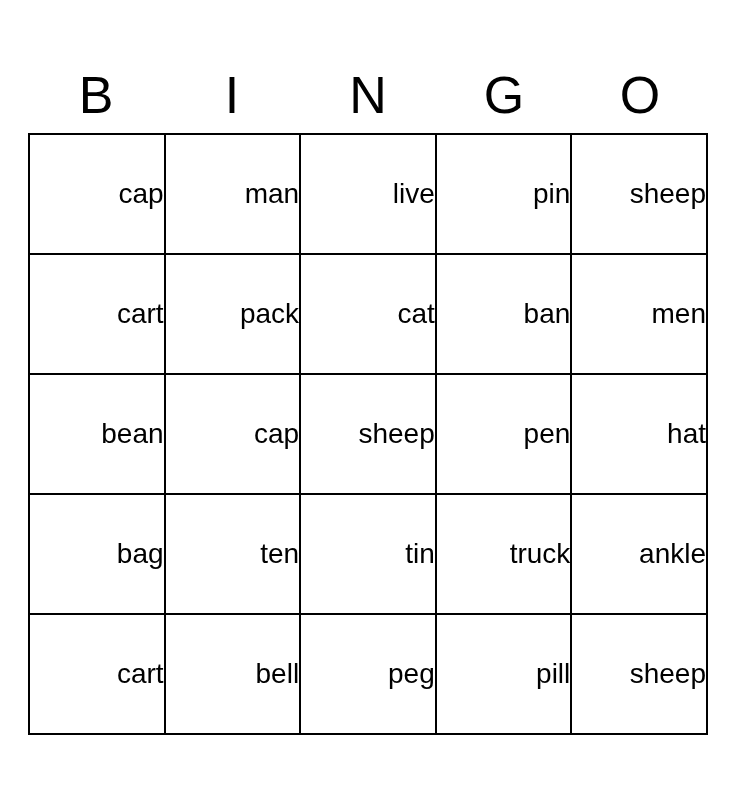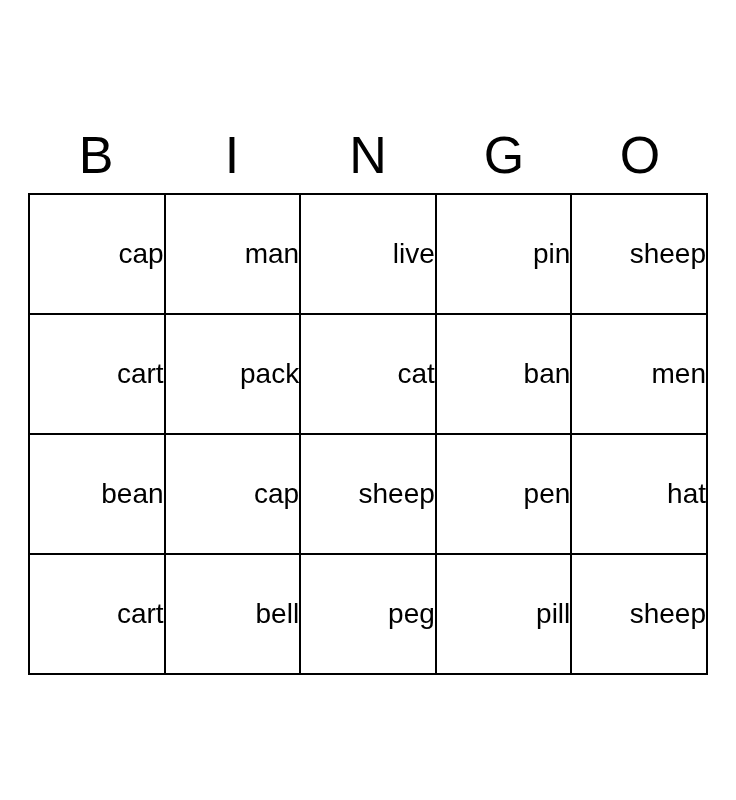--- a/index.html
+++ b/index.html
@@ -86,20 +86,27 @@
           <td>men</td>
         </tr>
         <tr>
           <td>bean</td>
           <td>cap</td>
           <td>sheep</td>
           <td>pen</td>
           <td>hat</td>
         </tr>
         <tr>
+          <td>bag</td>
+          <td>ten</td>
+          <td>tin</td>
+          <td>truck</td>
+          <td>ankle</td>
+        </tr>
+        <tr>
           <td>cart</td>
           <td>bell</td>
           <td>peg</td>
           <td>pill</td>
           <td>sheep</td>
         </tr>
       </tbody>
   </table>
 </div>
 

